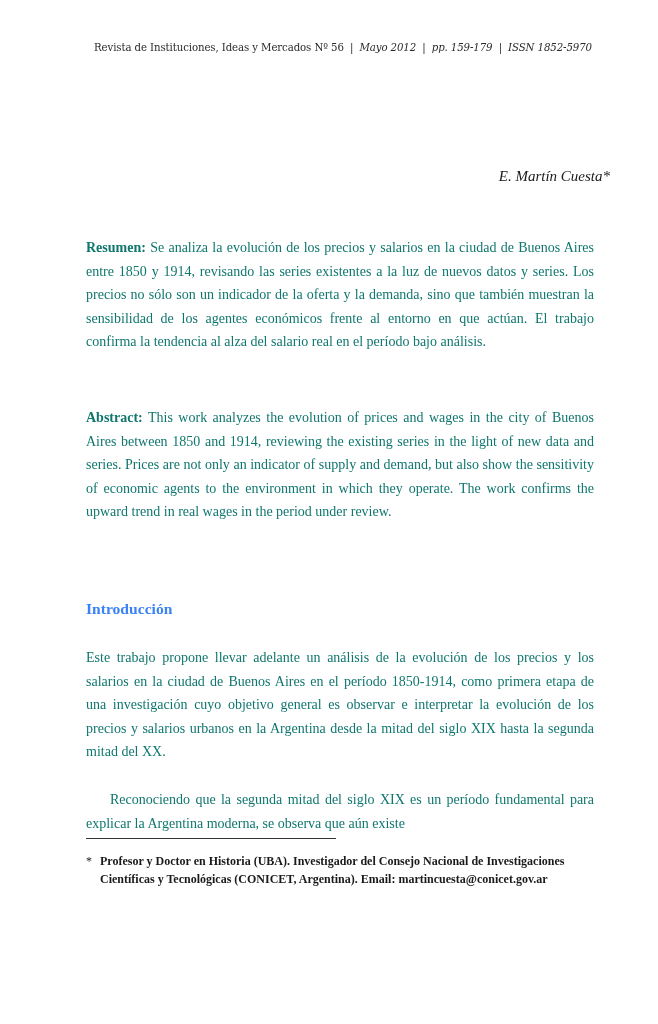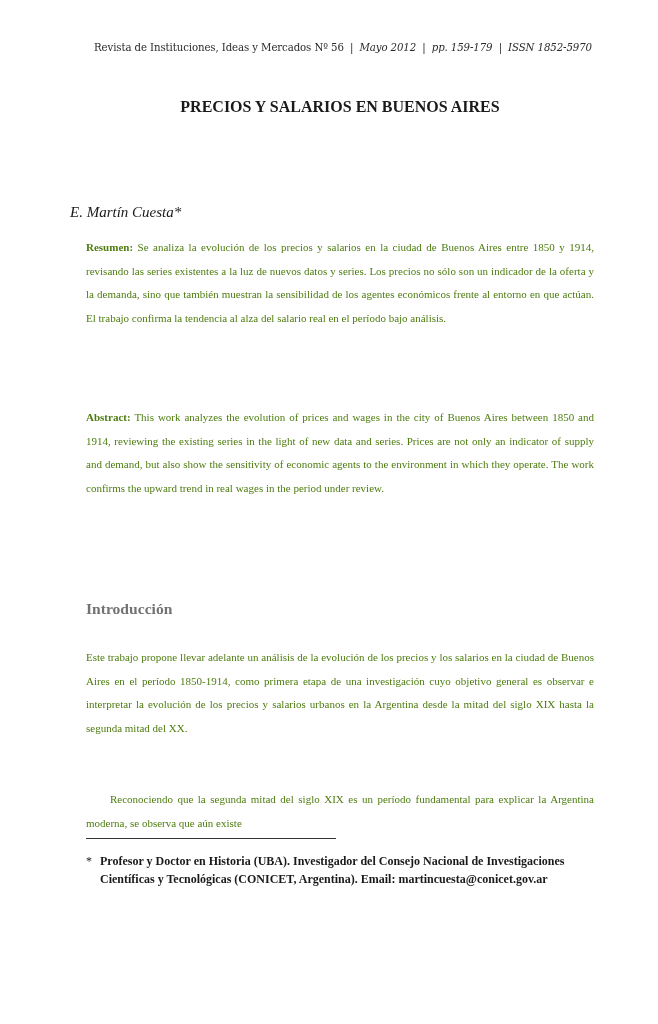--- a/index.html
+++ b/index.html
@@ -2,26 +2,26 @@
 <html><head>
 <meta charset="utf-8">
 <style>
   html, body { margin: 0; padding: 0; background: #ffffff; }
   body { width: 658px; height: 1024px; position: relative; overflow: hidden; color: #1a1a1a; }
   .page { position: absolute; left: 10px; top: 0; width: 658px; height: 1024px; background: #fff; }
   .running-head { position: absolute; top: 42px; left: 84px; width: 500px; font-family: "DejaVu Serif", serif; font-size: 10.2px; color: #2a2a2a; white-space: nowrap; letter-spacing: -0.1px; }
   .running-head .it { font-style: italic; }
   .running-head .sep { padding: 0 3px; }
   .title { position: absolute; top: 95px; left: 60px; width: 540px; text-align: center; font-family: "Liberation Serif", serif; font-weight: bold; font-size: 16px; line-height: 24px; color: #1a1a1a; }
-  .author { position: absolute; top: 168px; left: 60px; width: 540px; text-align: left; font-family: "Liberation Serif", serif; font-style: italic; font-size: 15px; color: #1a1a1a; margin-top: 36px; }
-  .para { position: absolute; left: 76px; width: 508px; font-family: "Liberation Serif", serif; font-size: 11px; line-height: 23.6px; text-align: justify; color: #4d7c0f; }
+  .author { position: absolute; top: 168px; left: 60px; width: 540px; text-align: right; font-family: "Liberation Serif", serif; font-style: italic; font-size: 15px; color: #1a1a1a; }
+  .para { position: absolute; left: 76px; width: 508px; font-family: "Liberation Serif", serif; font-size: 14px; line-height: 23.6px; text-align: justify; color: #0f766e; }
   .para b { font-weight: bold; }
   .resumen { top: 236px; }
   .abstract { top: 406px; font-family: Liberation Serif, serif; }
-  .intro-heading { position: absolute; top: 600px; left: 76px; font-family: "Liberation Serif", serif; font-weight: bold; font-size: 15.6px; color: #737373; }
+  .intro-heading { position: absolute; top: 600px; left: 76px; font-family: "Liberation Serif", serif; font-weight: bold; font-size: 15.6px; color: #3b82f6; }
   .intro1 { top: 646px; }
   .intro2 { top: 764px; text-indent: 24px; margin-top: 24px; }
   .fn-rule { position: absolute; top: 838px; left: 76px; width: 250px; height: 1px; background: #333; }
   .footnote { position: absolute; top: 852px; left: 76px; width: 510px; font-family: "Liberation Serif", serif; font-size: 12px; line-height: 18px; color: #1a1a1a; }
   .footnote .mark { position: absolute; left: 0; top: 0; }
   .footnote .text { display: block; padding-left: 14px; font-weight: bold; }
 </style>
 </head>
 <body>
 
@@ -31,21 +31,20 @@
     <span>Revista de Instituciones, Ideas y Mercados Nº 56</span>
     <span class="sep">|</span>
     <span class="it">Mayo 2012</span>
     <span class="sep">|</span>
     <span class="it">pp. 159-179</span>
     <span class="sep">|</span>
     <span class="it">ISSN 1852-5970</span>
   </div>
 
   <div class="title">
-    <div>PRECIOS Y SALARIOS EN BUENOS AIRES</div>
   </div>
 
   <div class="author">E. Martín Cuesta*</div>
 
   <div class="para resumen"><b>Resumen:</b><span> Se analiza la evolución de los precios y salarios en la ciudad de Buenos Aires entre 1850 y 1914, revisando las series existentes a la luz de nuevos datos y series. Los precios no sólo son un indicador de la oferta y la demanda, sino que también muestran la sensibilidad de los agentes económicos frente al entorno en que actúan. El trabajo confirma la tendencia al alza del salario real en el período bajo análisis.</span></div>
 
   <div class="para abstract"><b>Abstract:</b><span> This work analyzes the evolution of prices and wages in the city of Buenos Aires between 1850 and 1914, reviewing the existing series in the light of new data and series. Prices are not only an indicator of supply and demand, but also show the sensitivity of economic agents to the environment in which they operate. The work confirms the upward trend in real wages in the period under review.</span></div>
 
   <div class="intro-heading">Introducción</div>
 

